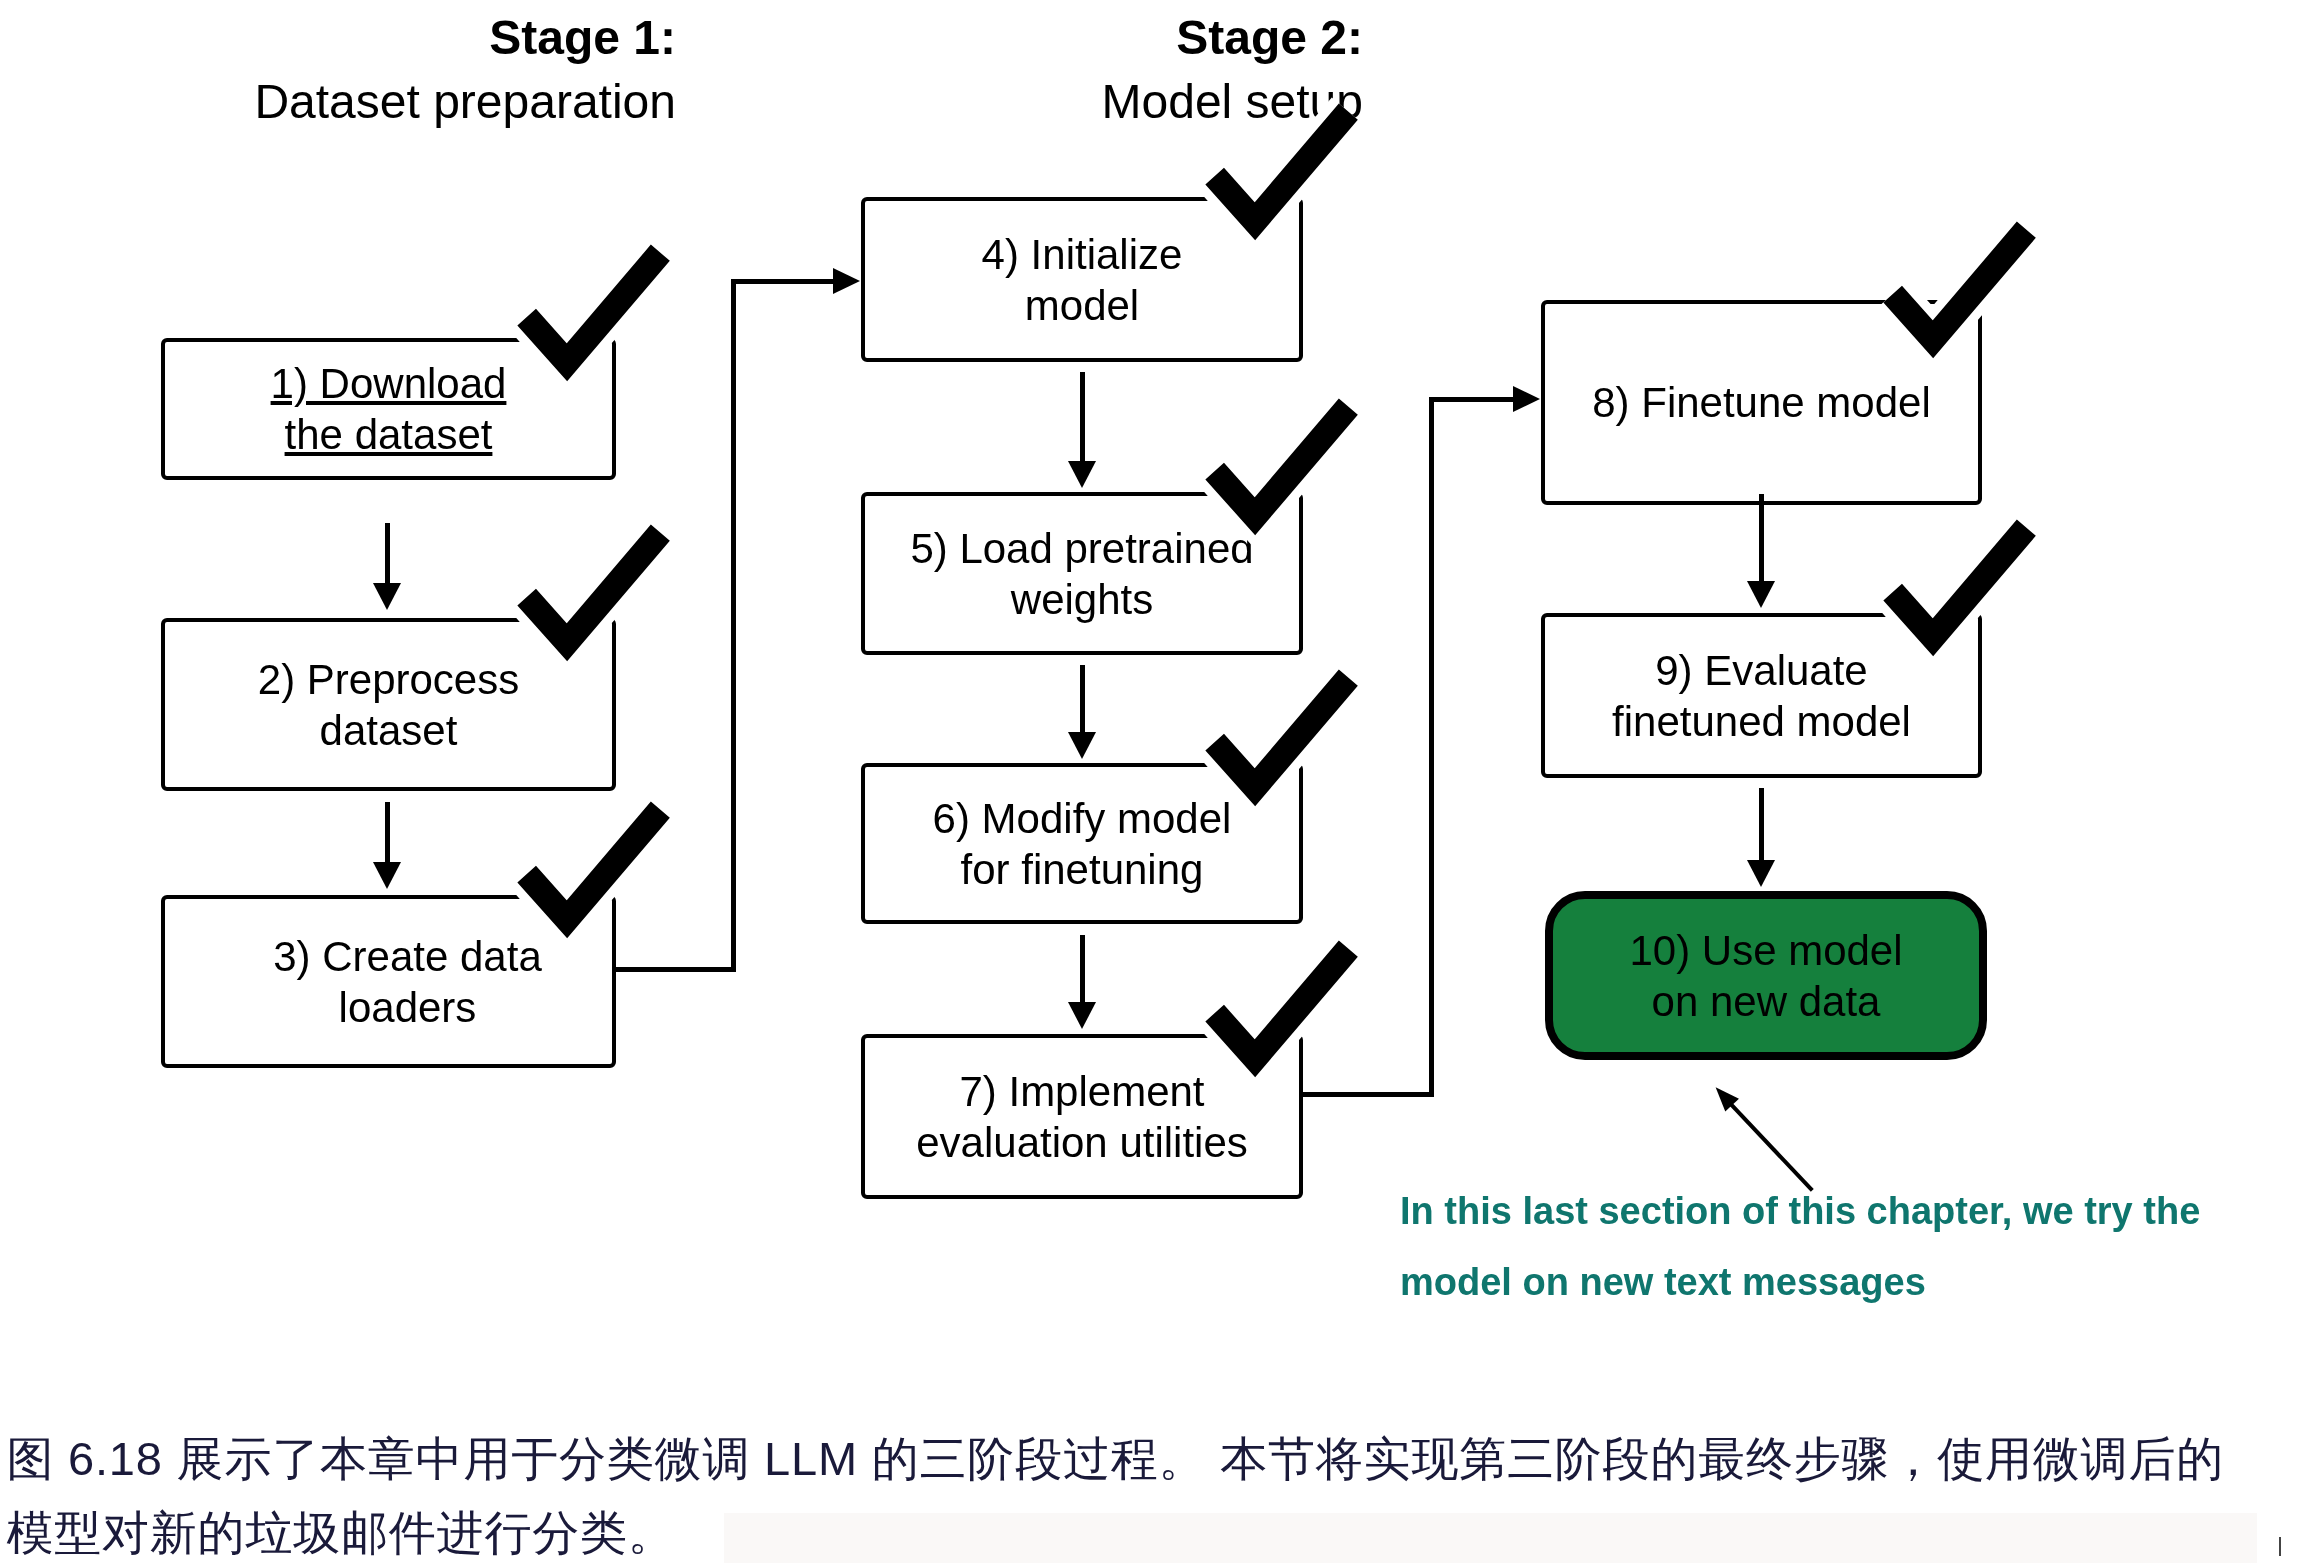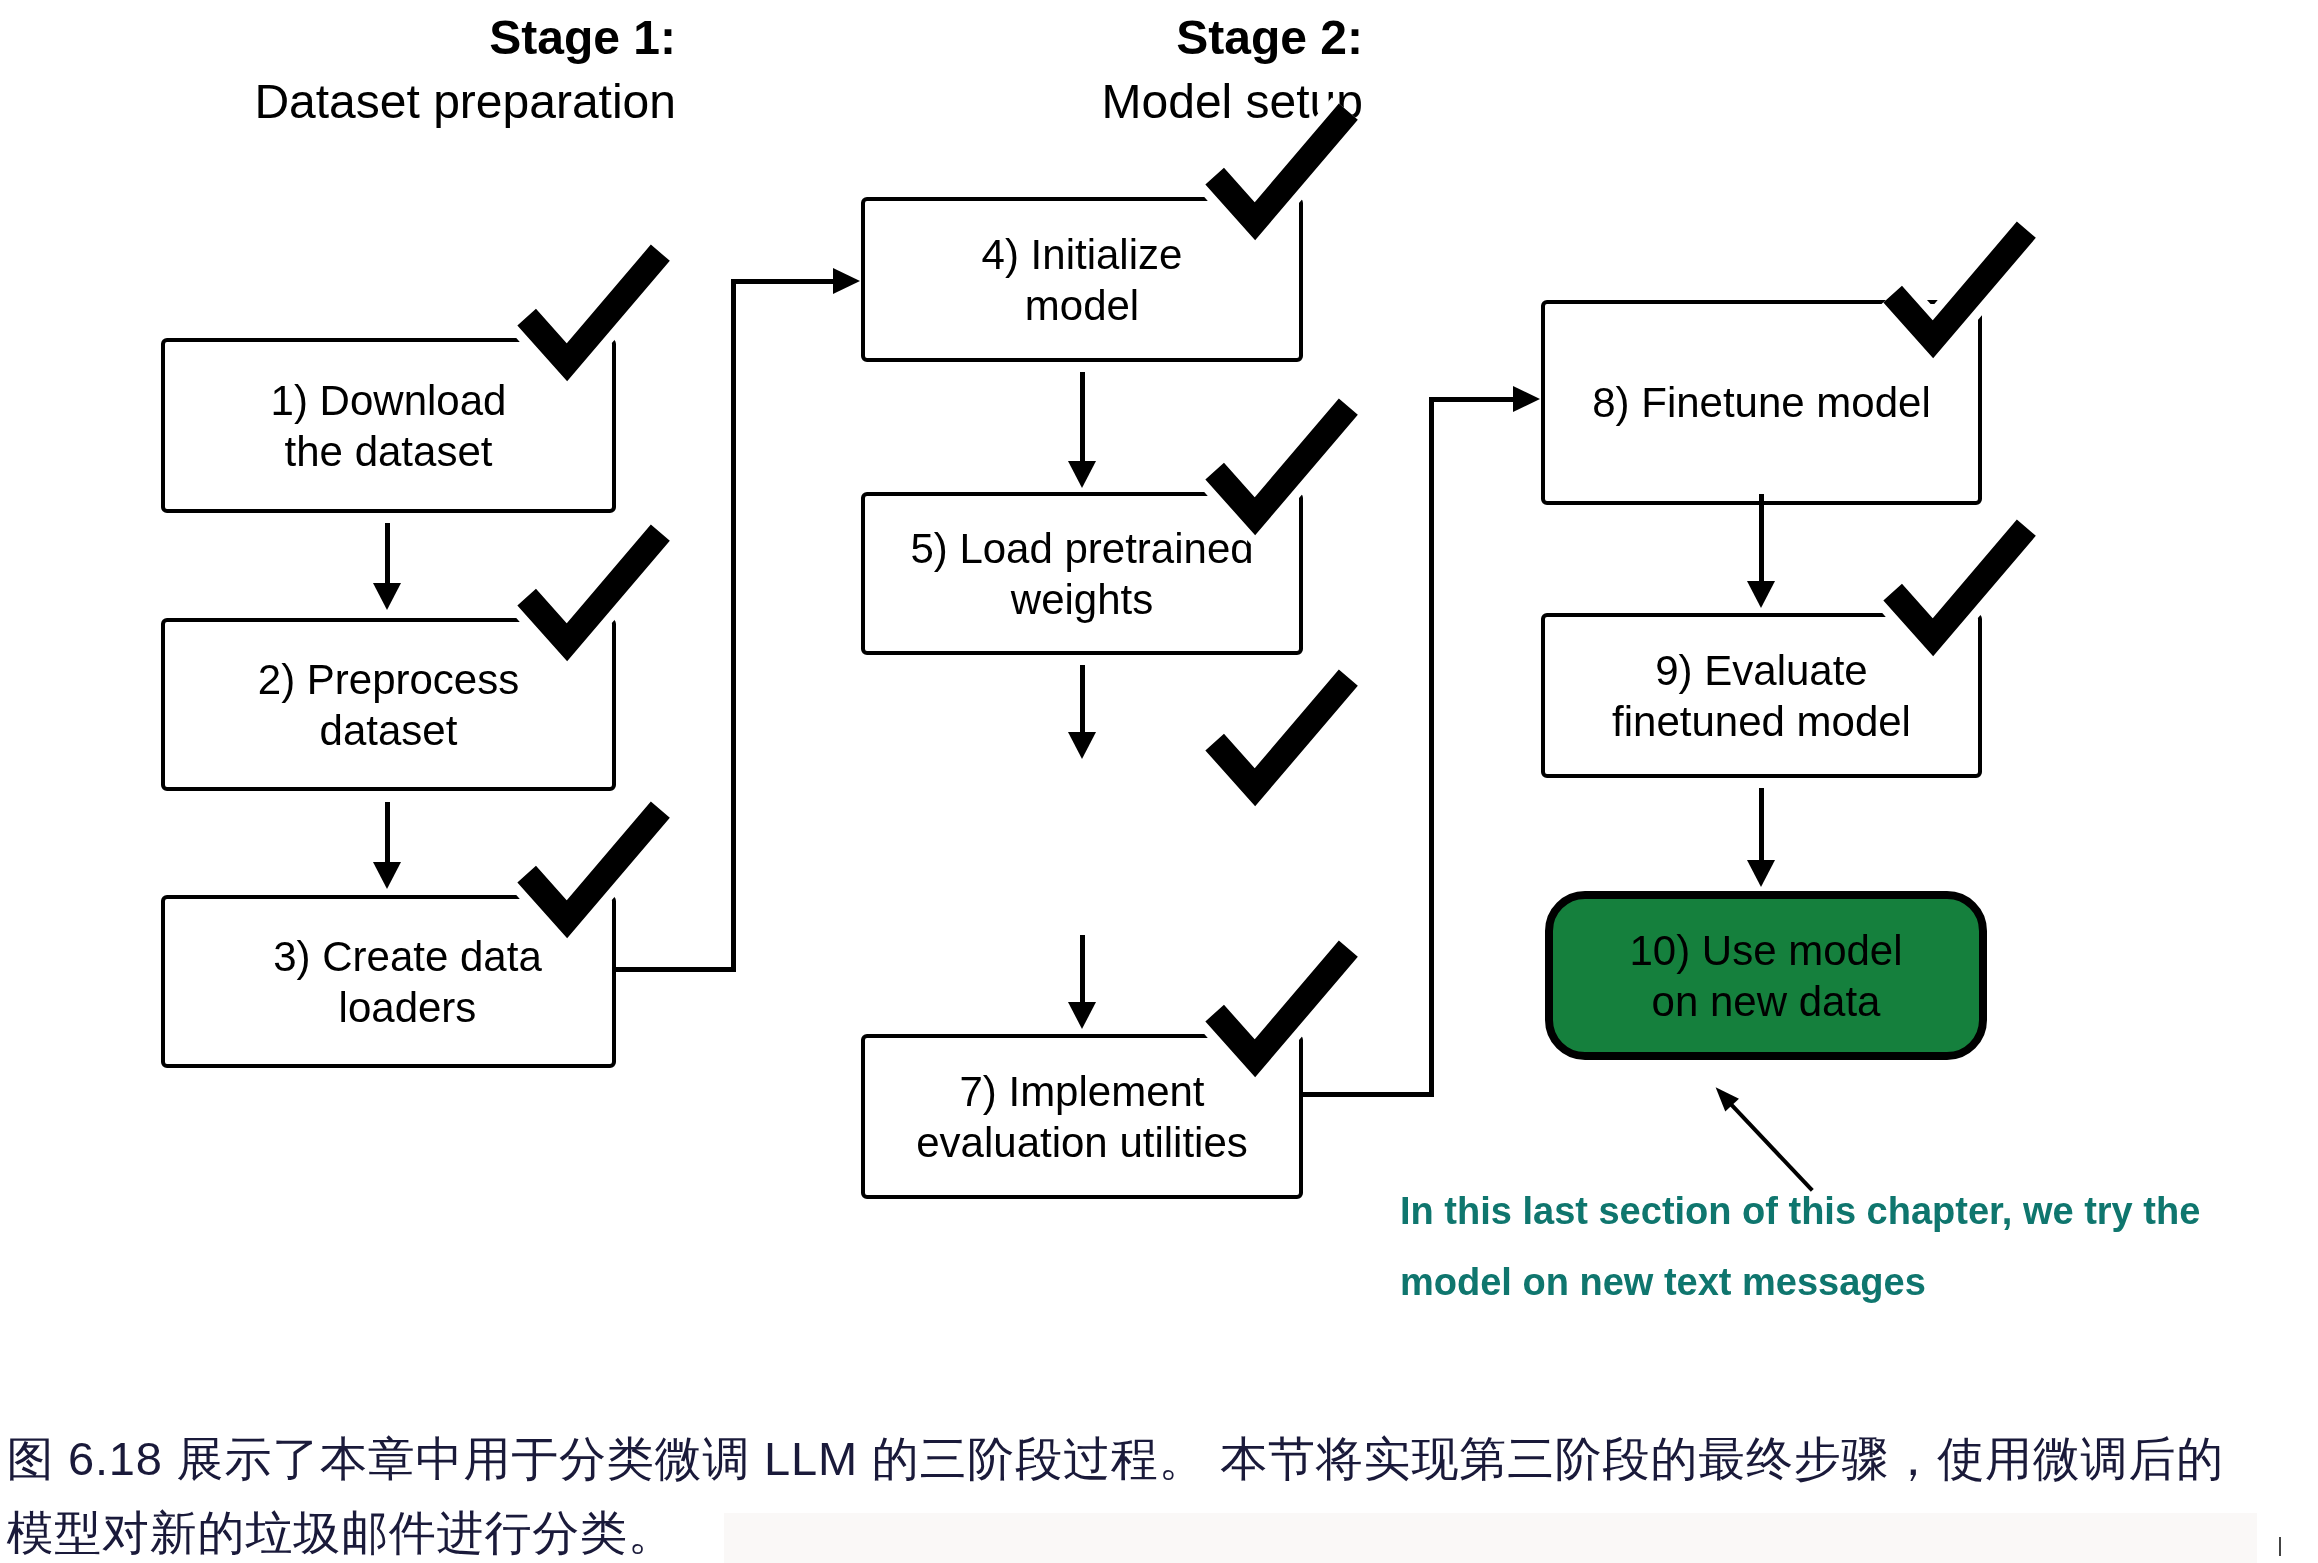--- a/index.html
+++ b/index.html
@@ -56,40 +56,44 @@
 
   <div class="stage-header" style="left:113px;top:6.4px;width:563px;">
     <div class="t">Stage 1:</div>
     <div class="ml">Dataset preparation</div>
   </div>
   <div class="stage-header" style="left:800px;top:6.4px;width:563px;">
     <div class="t">Stage 2:</div>
     <div class="ml">Model setup</div>
   </div>
 
-  <div class="flowbox" style="left:161px;top:338px;width:455px;height:175px;">
+  <div class="flowbox" style="left:161px;top:338px;width:455px;height:142px;text-decoration:underline;">
     <div class="ml">1) Download
 the dataset</div>
   </div>
   <div class="flowbox" style="left:161px;top:618px;width:455px;height:173px;">
     <div class="ml">2) Preprocess
 dataset</div>
   </div>
   <div class="flowbox" style="left:161px;top:895px;width:455px;height:173px;padding-left:38px;">
     <div class="ml">3) Create data
 loaders</div>
   </div>
 
   <div class="flowbox" style="left:861px;top:197px;width:442px;height:165px;">
     <div class="ml">4) Initialize
 model</div>
   </div>
   <div class="flowbox" style="left:861px;top:492px;width:442px;height:163px;">
     <div class="ml">5) Load pretrained
 weights</div>
+  </div>
+  <div class="flowbox" style="left:861px;top:763px;width:442px;height:161px;">
+    <div class="ml">6) Modify model
+for finetuning</div>
   </div>
   <div class="flowbox" style="left:861px;top:1034px;width:442px;height:165px;">
     <div class="ml">7) Implement
 evaluation utilities</div>
   </div>
 
   <div class="flowbox" style="left:1541px;top:300px;width:441px;height:205px;">
     <div class="ml">8) Finetune model</div>
   </div>
   <div class="flowbox" style="left:1541px;top:613px;width:441px;height:165px;">

